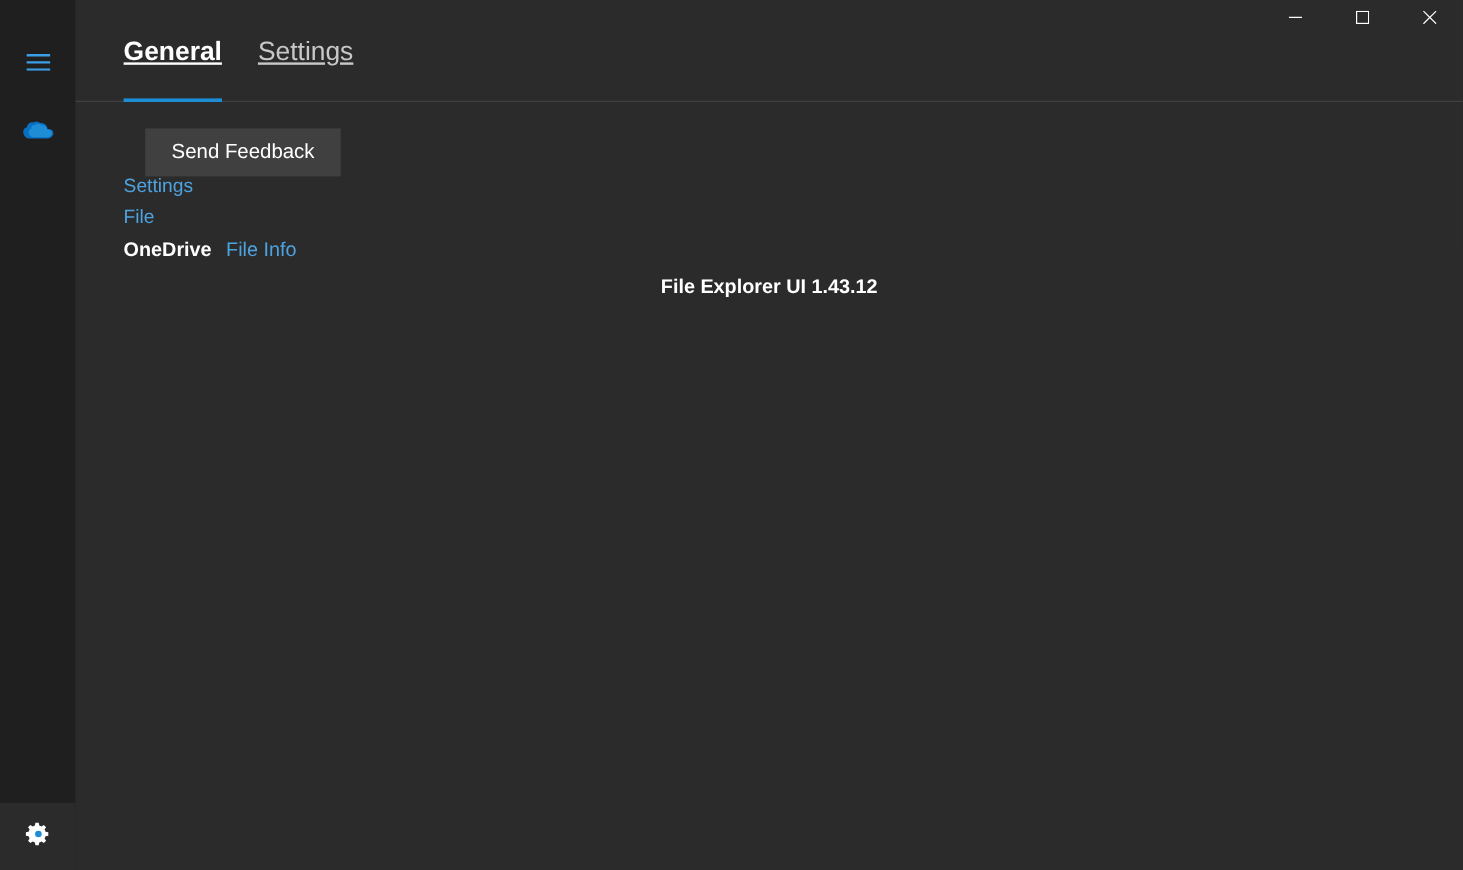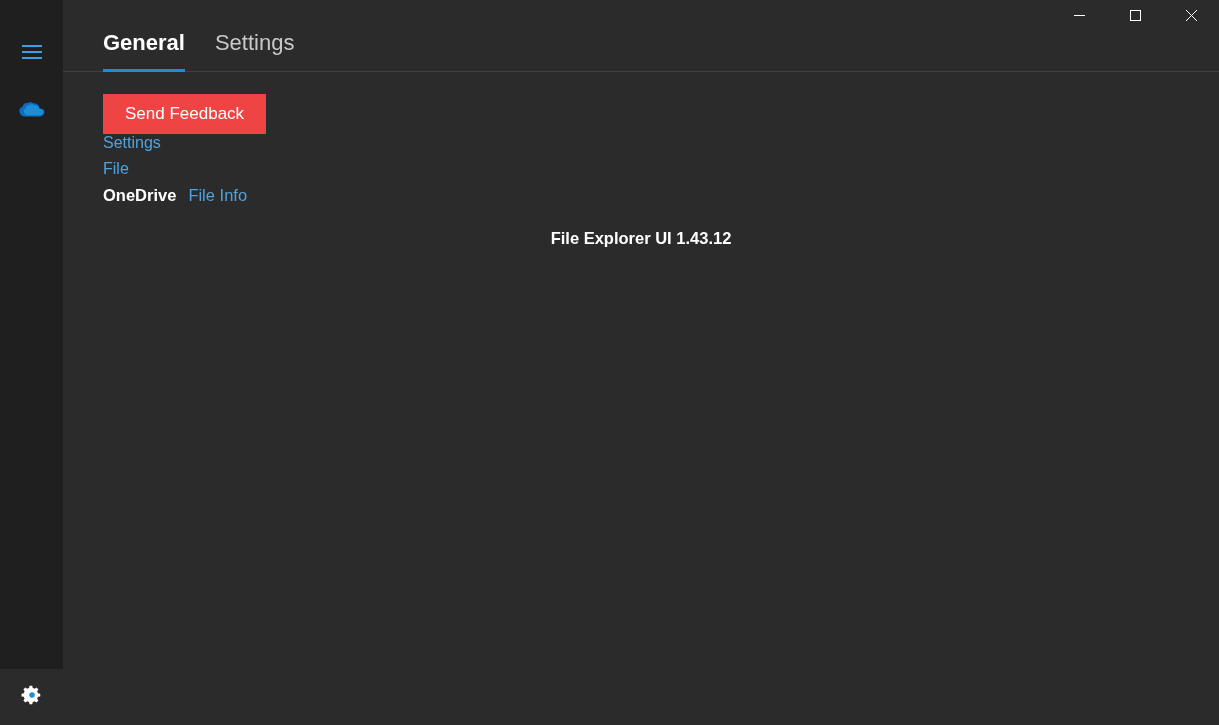--- a/index.html
+++ b/index.html
@@ -86,49 +86,51 @@
     .tabs {
       display: flex;
       gap: 30px;
       border-bottom: 1px solid rgba(255,255,255,0.1);
       margin: 0 -40px;
       padding: 0 40px;
     }
     .tab {
       font-size: 22px;
       color: #c8c8c8;
-      padding-bottom: 15px;
-      cursor: pointer;
-      position: relative;
+      padding-bottom: 28px;
+      cursor: pointer;
+      position: relative;
+      text-decoration: underline;
     }
     .tab.active {
       color: #ffffff;
       font-weight: 600;
     }
     .tab.active::after {
       content: "";
       position: absolute;
       left: 0;
       right: 0;
       bottom: -1px;
       height: 3px;
       background: #1d8ed6;
     }
     
     .content {
       padding-top: 22px;
     }
     .primary-btn {
-      background: #ef4444;
+      background: #404040;
       color: #ffffff;
       border: none;
       font-size: 17px;
       padding: 10px 22px;
       cursor: pointer;
       font-family: inherit;
+      margin-left: 18px;
     }
     .section-heading {
       font-size: 21px;
       font-weight: 700;
       margin-top: 48px;
       margin-bottom: 18px;
       color: #ffffff;
     }
     .link {
       color: #4da3e0;
@@ -137,21 +139,21 @@
       margin-bottom: 8px;
       cursor: pointer;
       text-decoration: none;
       width: fit-content;
     }
     .app-row {
       display: flex;
       align-items: center;
       gap: 12px;
       margin-top: 6px;
-      margin-bottom: 24px;
+      margin-bottom: 12px;
     }
     .app-label {
       font-size: 16.5px;
       font-weight: 600;
       color: #ffffff;
     }
     .inline-link {
       color: #4da3e0;
       font-size: 16.5px;
       cursor: pointer;

